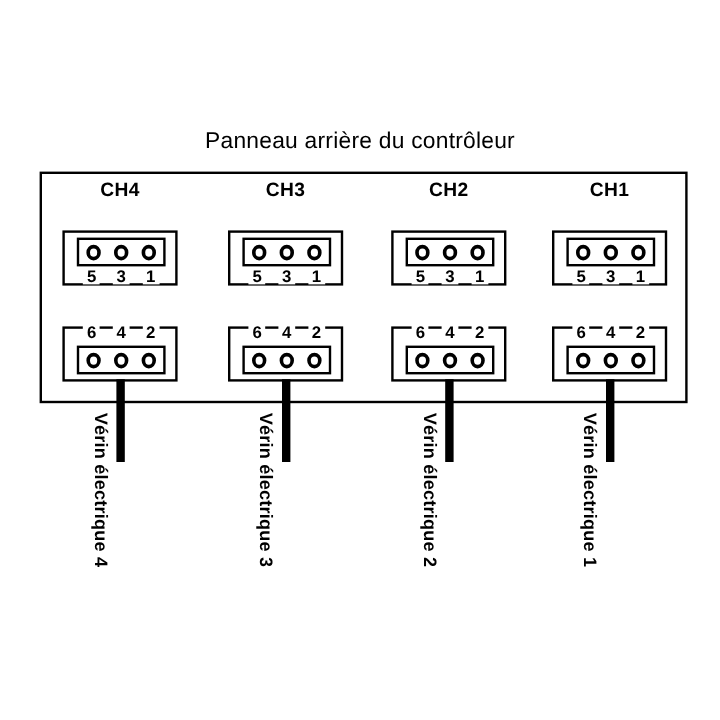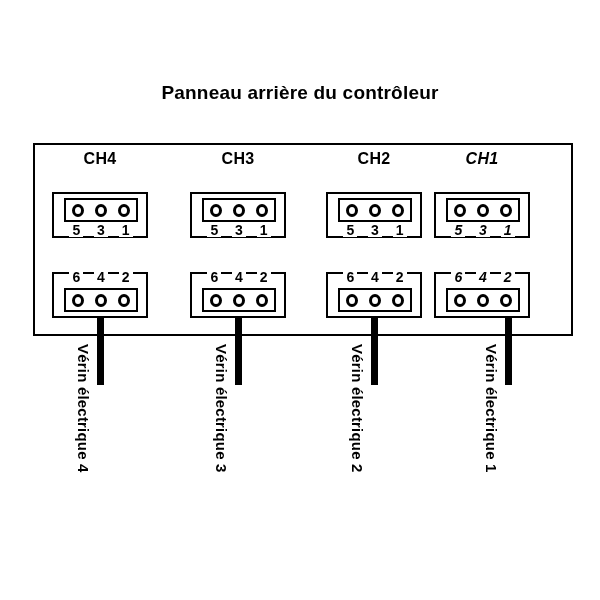--- a/index.html
+++ b/index.html
@@ -14,25 +14,25 @@
     background: #ffffff;
     overflow: hidden;
     font-family: "Liberation Sans", sans-serif;
     color: #000000;
   }
 
   
   #diagram-title {
     position: absolute;
     left: 0;
-    top: 82px;
+    top: 107px;
     width: 600px;
     text-align: center;
     font-size: 19px;
-    font-weight: bold;
+    font-weight: normal;
     letter-spacing: 0.2px;
     white-space: nowrap;
   }
 
   
   #panel-box {
     position: absolute;
     left: 33px;
     top: 143px;
     width: 540px;
@@ -231,21 +231,21 @@
         <span>2</span>
       </div>
       <div class="pin-housing pin-housing-bottom">
         <span class="pin-hole"></span>
         <span class="pin-hole"></span>
         <span class="pin-hole"></span>
       </div>
     </div>
   </div>
 
-  <div class="channel-group" style="left:432px;font-style:italic;">
+  <div class="channel-group" style="left:458px;">
     <div class="channel-label">CH1</div>
 
     <div class="connector connector-top">
       <div class="pin-housing pin-housing-top">
         <span class="pin-hole"></span>
         <span class="pin-hole"></span>
         <span class="pin-hole"></span>
       </div>
       <div class="pin-numbers pin-numbers-odd">
         <span>5</span>

